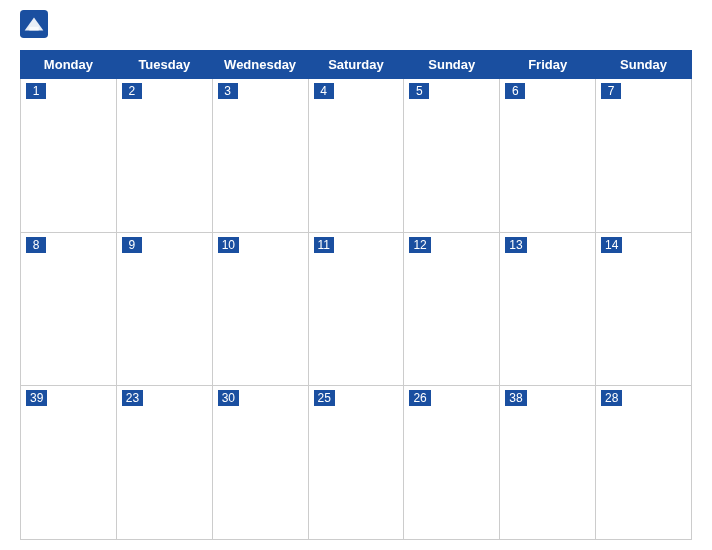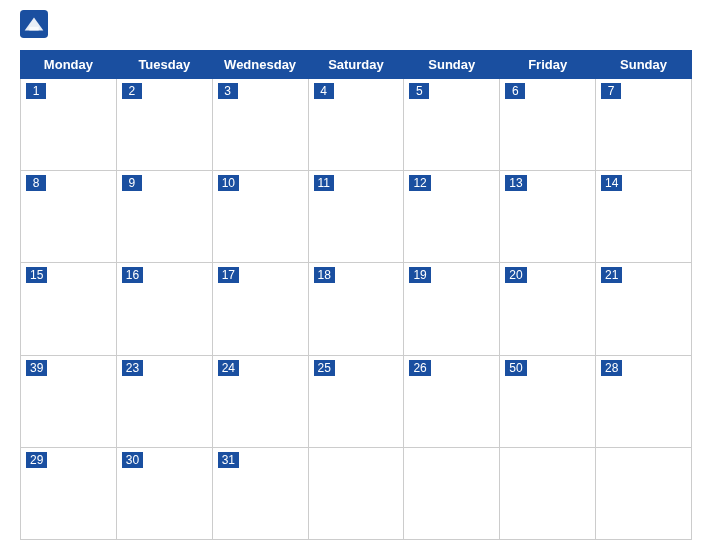--- a/index.html
+++ b/index.html
@@ -154,40 +154,22 @@
       <tr>
         <td><span class="date-num">8</span></td>
         <td><span class="date-num">9</span></td>
         <td><span class="date-num">10</span></td>
         <td><span class="date-num">11</span></td>
         <td><span class="date-num">12</span></td>
         <td><span class="date-num">13</span></td>
         <td><span class="date-num">14</span></td>
       </tr>
       <tr>
-        <td><span class="date-num">15</span></td>
-        <td><span class="date-num">16</span></td>
-        <td><span class="date-num">17</span></td>
-        <td><span class="date-num">18</span></td>
-        <td><span class="date-num">19</span></td>
-        <td><span class="date-num">20</span></td>
-        <td><span class="date-num">21</span></td>
-      </tr>
-      <tr>
         <td><span class="date-num">39</span></td>
         <td><span class="date-num">23</span></td>
-        <td><span class="date-num">24</span></td>
+        <td><span class="date-num">30</span></td>
         <td><span class="date-num">25</span></td>
         <td><span class="date-num">26</span></td>
-        <td><span class="date-num">50</span></td>
+        <td><span class="date-num">38</span></td>
         <td><span class="date-num">28</span></td>
-      </tr>
-      <tr>
-        <td><span class="date-num">29</span></td>
-        <td><span class="date-num">30</span></td>
-        <td><span class="date-num">31</span></td>
-        <td class="empty"><span class="date-num"></span></td>
-        <td class="empty"><span class="date-num"></span></td>
-        <td class="empty"><span class="date-num"></span></td>
-        <td class="empty"><span class="date-num"></span></td>
       </tr>
     </tbody>
 </table>
 
 </body></html>

